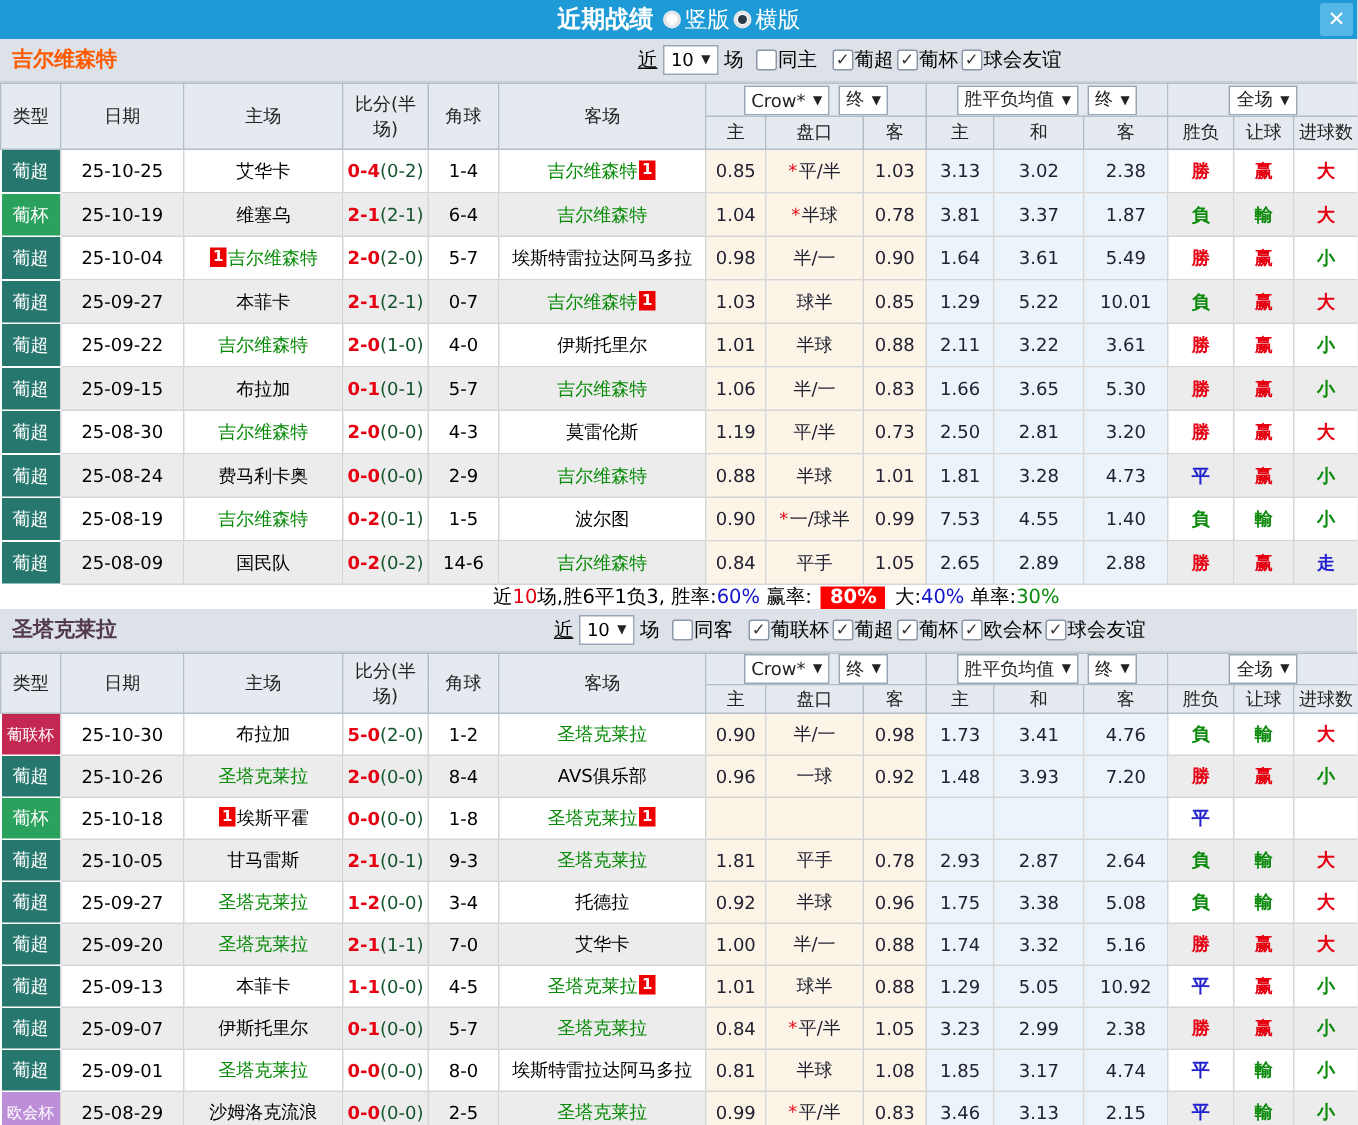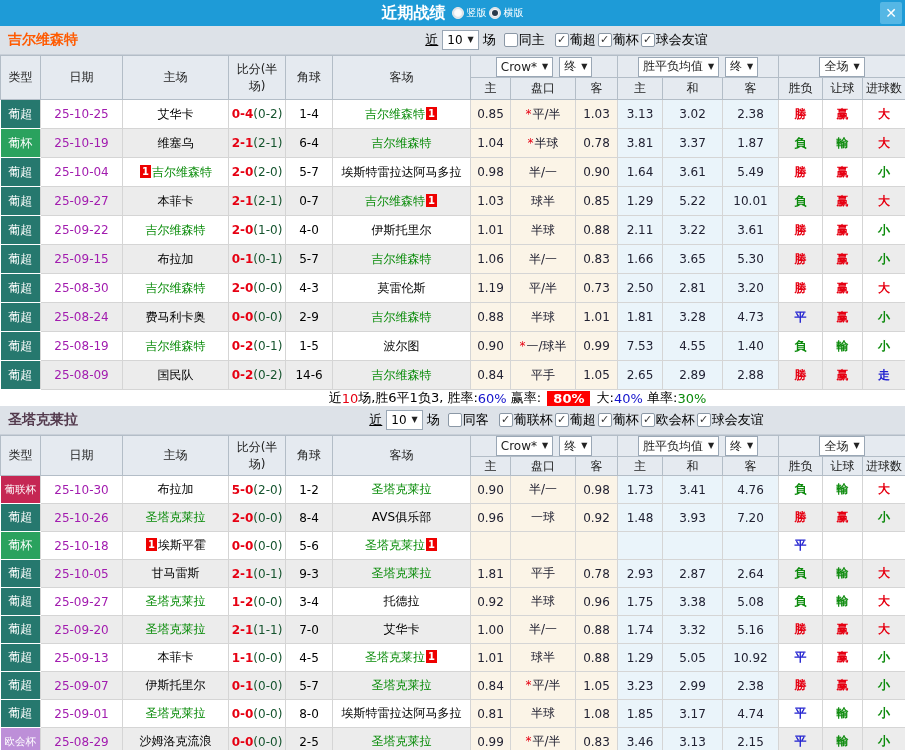--- a/index.html
+++ b/index.html
@@ -1,20 +1,20 @@
 <!DOCTYPE html>
 <html><head>
 <meta charset="utf-8">
 <style>
   html,body{margin:0;padding:0;background:#fff;}
   body{width:905px;height:750px;overflow:hidden;font-family:"DejaVu Sans","Liberation Sans",sans-serif;font-size:12px;color:#000;}
   
   .titlebar{height:26px;background:#1e9bd7;position:relative;display:flex;align-items:center;justify-content:center;color:#fff;}
   .titlebar .ttl{font-size:16px;font-weight:bold;margin-right:6px;}
-  .radio-group{display:flex;align-items:center;gap:2px;font-size:10px;}
+  .radio-group{display:flex;align-items:center;gap:2px;font-size:15px;}
   .radio-opt{display:flex;align-items:center;cursor:pointer;}
   .radio{width:10px;height:10px;border:1px solid #e8e8e8;border-radius:50%;background:#fdfdfd;display:inline-block;margin-right:3px;position:relative;box-shadow:inset 0 0 2px #9ab;}
   .radio.on::after{content:"";position:absolute;left:2px;top:2px;width:6px;height:6px;border-radius:50%;background:#2a3a4a;}
   .closebtn{position:absolute;right:3px;top:2px;width:22px;height:22px;background:#55b7e5;color:#fff;font-size:14px;font-weight:bold;display:flex;align-items:center;justify-content:center;cursor:pointer;border-radius:2px;}
   
   .filterbar{height:29px;background:#dde2e8;display:flex;align-items:center;border-bottom:1px solid #c8cfd8;box-sizing:border-box;}
   .section-title{width:230px;padding-left:8px;font-size:14px;font-weight:bold;box-sizing:border-box;white-space:nowrap;}
   .filters{flex:1;display:flex;align-items:center;justify-content:center;font-size:13px;white-space:nowrap;}
   .filters .lnk{text-decoration:underline;margin-right:4px;}
   .filters .games{margin:0 8px 0 4px;}
@@ -30,21 +30,21 @@
   .grid th{background:#e5eaf0;border:1px solid #b3bdc7;font-weight:normal;color:#222;text-align:center;padding:0;overflow:hidden;}
   .s1 .grid th{height:21px;} .s2 .grid th{height:18px;}
   .hsel{display:flex;align-items:flex-start;justify-content:center;gap:6px;}
   .grid td{border:1px solid #d5d5d5;text-align:center;padding:0;overflow:hidden;white-space:nowrap;}
   .s1 .grid td{height:28px;} .s2 .grid td{height:27px;}
   .grid tr.even td{background:#ececec;}
   .grid tr.odd td{background:#fff;}
   .grid td.oddA{background:#fbf4e7 !important;color:#223;}
   .grid td.avgB{background:#eaf4fa !important;color:#223;}
   .grid td.type{color:#fff;border-bottom:1px solid #fff;border-left:none;}
-  .grid td.date{color:#a21caf;}
+  .grid td.date{color:#000000;}
   .team-self{color:#068a06;}
   .badge{display:inline-block;background:#ee0000;color:#fff;font-size:10px;font-weight:bold;width:11px;height:13px;line-height:13px;vertical-align:top;margin:1px 1px 0 1px;}
   .ft{color:#e60012;font-weight:bold;text-align:center;}
   .ht{color:#14532d;}
   .star{color:#e60012;font-style:normal;margin-right:1px;}
   td.resc{font-weight:bold;}
   
   .summary{height:16px;background:#fff;display:flex;align-items:center;justify-content:center;padding-left:130px;font-size:13px;}
   .summary span{white-space:pre;}
   .summary .red{color:#e60012;}
@@ -490,21 +490,21 @@
           <td class="avgB">7.20</td>
           <td class="resc" style="color: rgb(230, 0, 18);">勝</td>
           <td class="resc" style="color: rgb(230, 0, 18);">赢</td>
           <td class="resc" style="color: rgb(11, 138, 11);">小</td>
         </tr>
         <tr class="odd">
           <td class="type" style="background: rgb(42, 162, 94);">葡杯</td>
           <td class="date">25-10-18</td>
           <td><span class="badge">1</span><span>埃斯平霍</span></td>
           <td><span class="ft">0-0</span><span class="ht">(0-0)</span></td>
-          <td>5-6</td>
+          <td>1-8</td>
           <td><span class="team-self">圣塔克莱拉</span><span class="badge">1</span></td>
           <td class="oddA"></td>
           <td class="oddA"></td>
           <td class="oddA"></td>
           <td class="avgB"></td>
           <td class="avgB"></td>
           <td class="avgB"></td>
           <td class="resc" style="color: rgb(34, 34, 208);">平</td>
           <td class="resc"></td>
           <td class="resc"></td>

